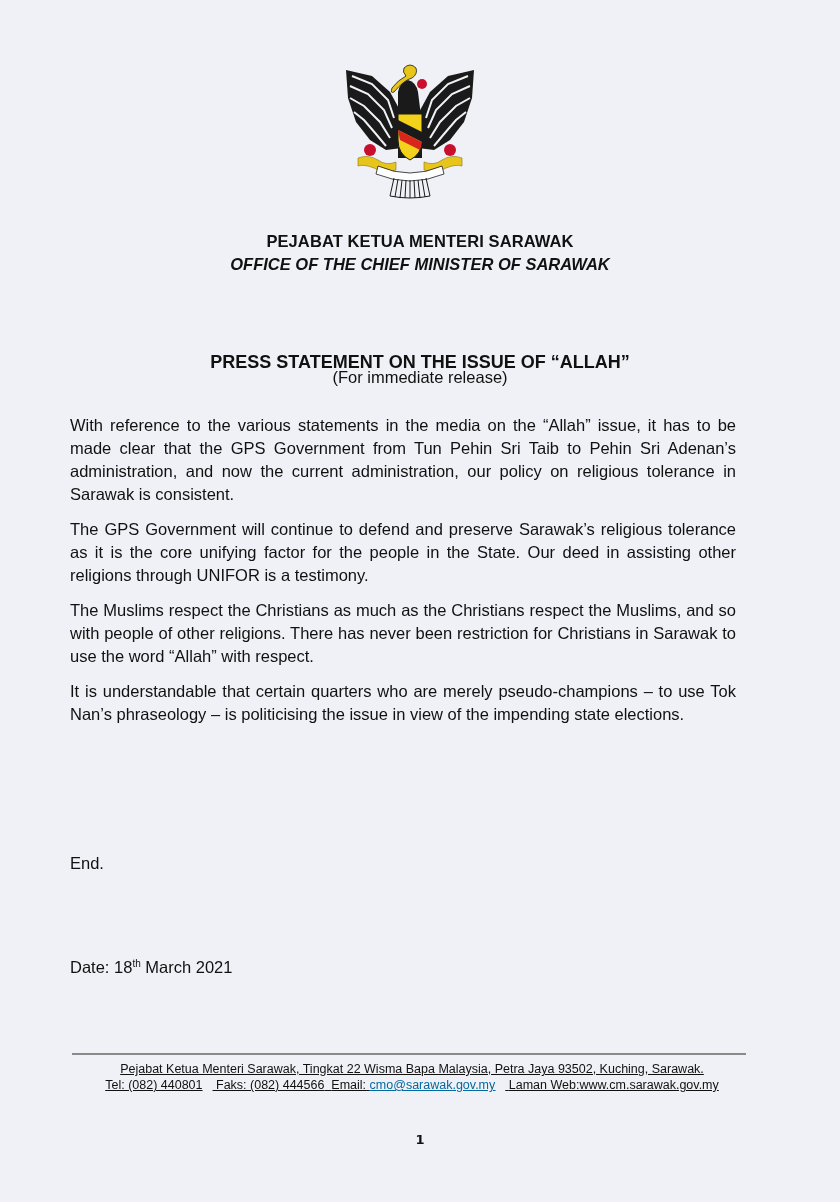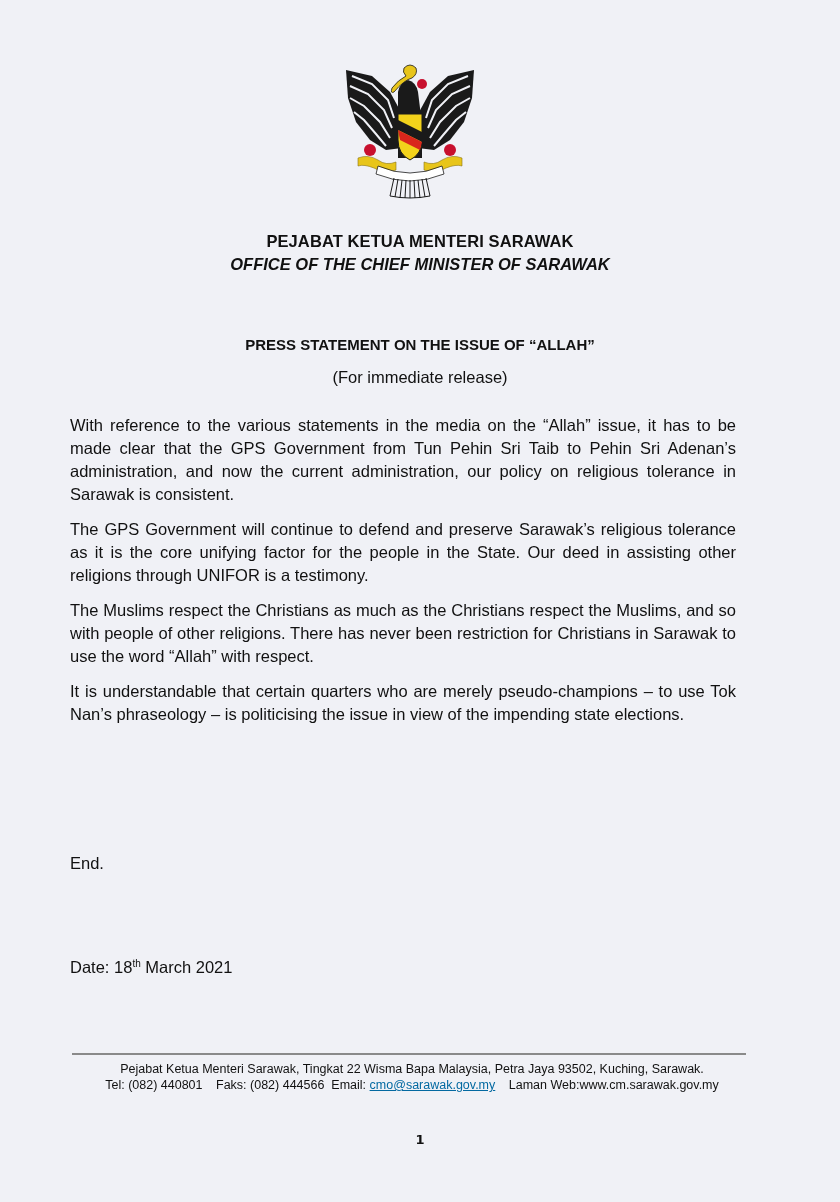--- a/index.html
+++ b/index.html
@@ -34,23 +34,23 @@
       font-size: 16.5px;
       letter-spacing: 0.1px;
     }
     .org-english {
       top: 255px;
       font-weight: bold;
       font-style: italic;
       font-size: 16.5px;
     }
     .title {
-      top: 336px;
-      font-weight: bold;
-      font-size: 15px;
+      top: 352px;
+      font-weight: bold;
+      font-size: 18px;
       text-align: center;
     }
     .subtitle {
       top: 368px;
       font-size: 16.5px;
     }
     .body-text {
       position: absolute;
       left: 70px;
       width: 678px;
@@ -89,20 +89,21 @@
     }
     .footer {
       position: absolute;
       left: 0;
       width: 824px;
       top: 1061px;
       text-align: center;
       font-size: 12.5px;
       line-height: 16px;
       color: #111;
+      text-decoration: underline;
     }
     .footer .line2 span.gap { display: inline-block; width: 10px; }
     .footer a {
       color: #0369a1;
       text-decoration: underline;
     }
     .page-number {
       position: absolute;
       left: 0;
       width: 840px;

